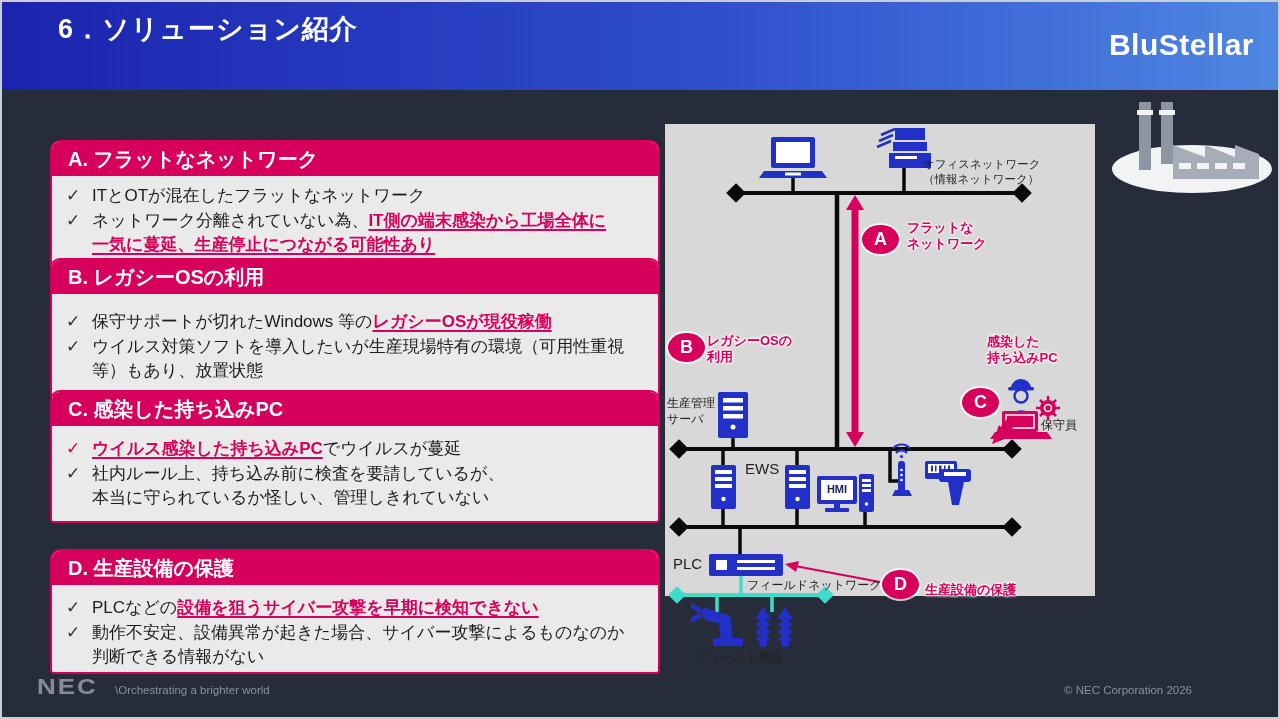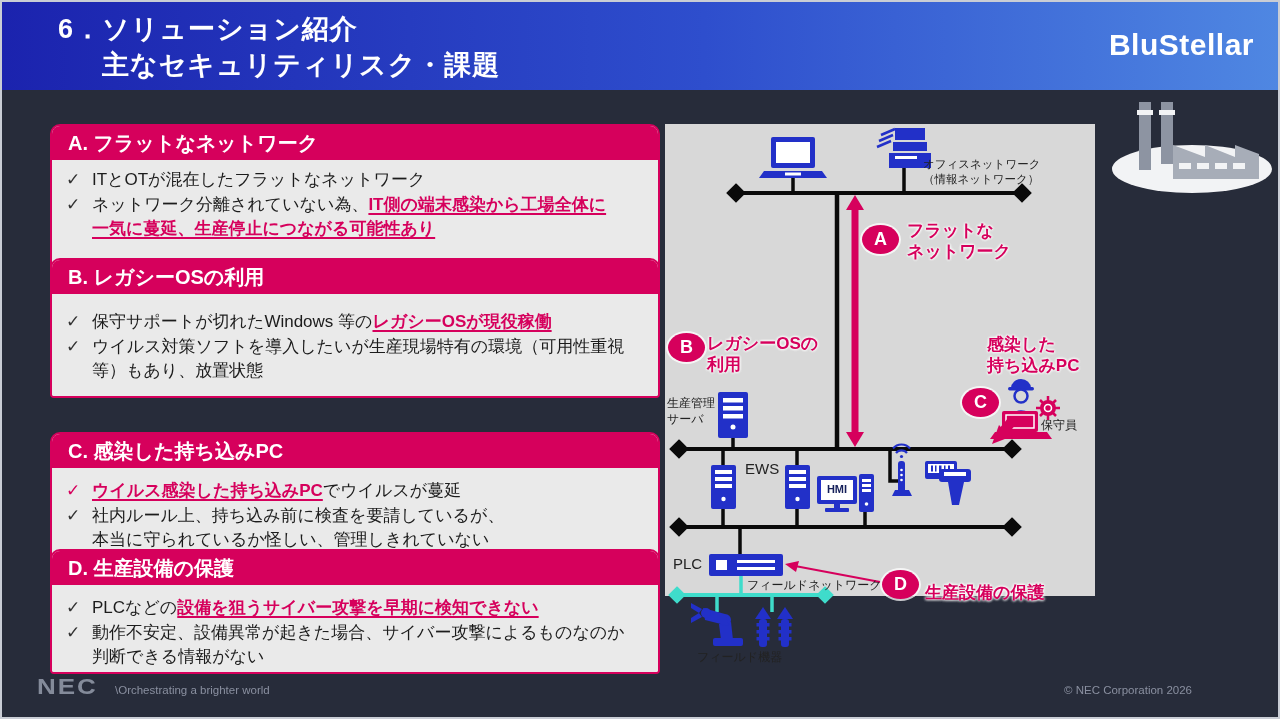--- a/index.html
+++ b/index.html
@@ -15,58 +15,57 @@
   #title .l2{margin-left:44px;}
   #brand{position:absolute;right:24px;top:26px;color:#fff;font-weight:bold;
          font-size:30px;letter-spacing:.5px;}
   
   .card{position:absolute;left:48px;width:610px;border:2px solid #d6005c;
         border-radius:10px 10px 4px 4px;display:flex;flex-direction:column;
         background:#eaeaea;overflow:hidden;}
   .card-h{height:34px;background:#d6005c;color:#fff;font-weight:bold;font-size:20px;
           display:flex;align-items:center;padding-left:16px;flex:0 0 auto;}
   .card-b{flex:1;background:#eaeaea;padding:8px 14px 4px 14px;}
-  .card-a{top:122px;height:154px;}
+  .card-a{top:138px;height:154px;}
   .card-bx{top:256px;height:140px;}
   .card-bx .card-b{padding-top:16px;}
-  .card-c{top:430px;height:133px;}
+  .card-c{top:388px;height:133px;}
   .card-c .card-b{padding-top:11px;}
   .card-d{top:547px;height:125px;}
   .card-d .card-b{padding-top:11px;}
   .bullet{display:flex;gap:9px;font-size:17px;color:#1c1c1c;line-height:1.42;margin-bottom:1px;}
   .bullet .check{flex:0 0 17px;font-weight:bold;color:#333;}
   .bullet .check.pink{color:#d6005c;}
   .bullet .btext{white-space:pre-wrap;}
   .hl{color:#d6005c;font-weight:bold;text-decoration:underline;
       text-underline-offset:3px;text-decoration-thickness:1.5px;}
   
   #diagram{position:absolute;left:663px;top:122px;width:430px;height:472px;background:#d8d8d8;}
   #diagram svg{position:absolute;left:0;top:0;}
   .dlabel{position:absolute;color:#222;white-space:pre-line;line-height:1.3;}
-  .plabel{position:absolute;color:#d6005c;font-weight:bold;font-size:17px;line-height:1.25;
+  .plabel{position:absolute;color:#d6005c;font-weight:bold;font-size:13px;line-height:1.25;
           white-space:pre-line;text-shadow:0 0 3px #fff,0 0 3px #fff,0 0 3px #fff;}
   .badge{position:absolute;width:37px;height:29px;background:#d6005c;border-radius:50%;
          color:#fff;font-weight:bold;font-size:18px;display:flex;align-items:center;
          justify-content:center;box-shadow:0 0 0 2px rgba(255,255,255,.75);}
   
   #factory{position:absolute;left:1105px;top:95px;}
   #nec-logo{position:absolute;left:35px;top:672px;color:#848b9a;font-weight:bold;
             font-size:26px;letter-spacing:2px;transform:scaleY(.82);transform-origin:top left;}
   #tagline{position:absolute;left:113px;top:682px;color:#8a90a0;font-size:11.5px;}
   #copyright{position:absolute;left:1062px;top:682px;color:#8a90a0;font-size:11.5px;}
 </style>
 </head>
 <body>
 
 <div id="slide">
 
   <div id="topbar">
     <div id="title">
       <div class="l1">6．ソリューション紹介</div>
-      <div class="l2">主なセキュリティリスク・課題</div>
     </div>
     <div id="brand">BluStellar</div>
   </div>
 
   <div id="factory">
     <svg width="170" height="105" viewBox="0 0 170 105">
       <ellipse cx="85" cy="72" rx="80" ry="24" fill="#f2f3f5"></ellipse>
       <rect x="32" y="5" width="12" height="68" fill="#8d94a2"></rect>
       <rect x="54" y="5" width="12" height="62" fill="#8d94a2"></rect>
       <rect x="30" y="13" width="16" height="5" fill="#f2f3f5"></rect>

